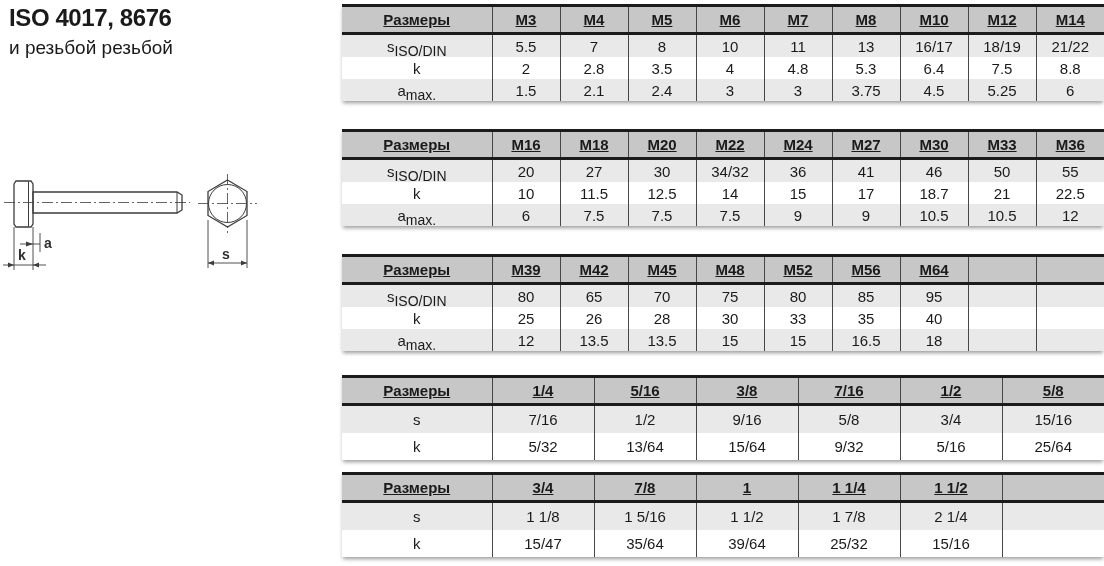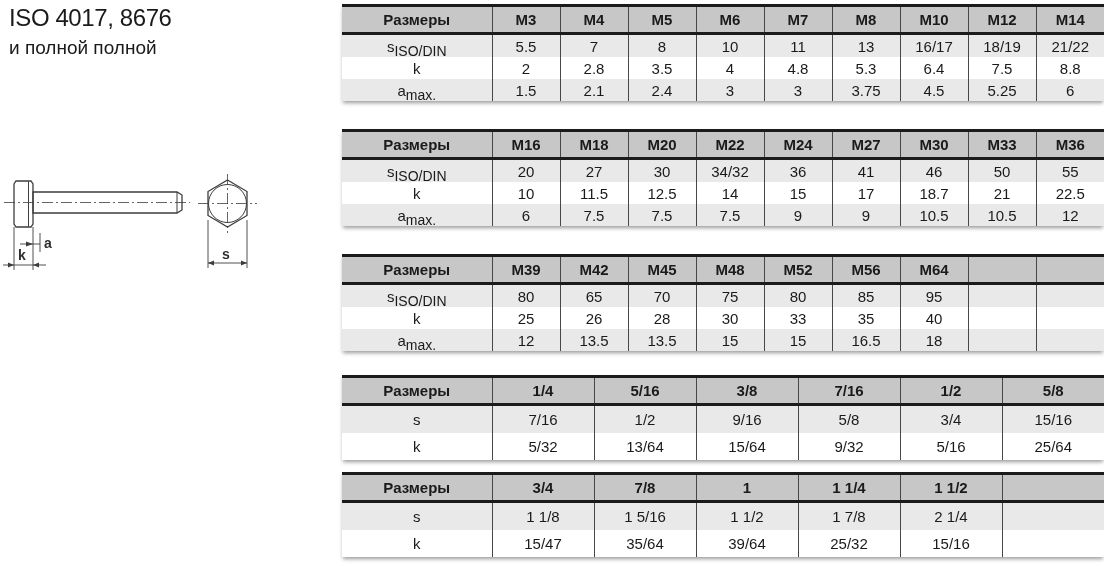--- a/index.html
+++ b/index.html
@@ -3,52 +3,52 @@
 <meta charset="utf-8">
 <style>
   html,body{margin:0;padding:0}
   body{
     width:1104px;height:566px;position:relative;overflow:hidden;
     background:#ffffff;color:#1a1a1a;
     font-family:"Liberation Sans",sans-serif;
   }
   
   .titleblock{position:absolute;left:9px;top:2px;width:330px}
-  .std-line{font-size:24px;font-weight:normal;letter-spacing:-0.4px;line-height:32px;white-space:nowrap}
+  .std-line{font-size:24px;font-weight:bold;letter-spacing:-0.4px;line-height:32px;white-space:nowrap}
   .desc-line{font-size:19px;line-height:28px;white-space:nowrap}
   .desc-line.first{margin-top:6px}
   
   .drawing{position:absolute;left:0;top:160px}
   
   .tbl-pos{position:absolute;left:342px;width:762px}
   .t1{top:4px}.t2{top:129px}.t3{top:254px}.t4{top:375px}.t5{top:472px}
   table.dim{
     width:100%;border-collapse:collapse;table-layout:fixed;
     border-top:3px solid #1b1b1b;
     box-shadow:0 3px 4px -1px rgba(0,0,0,0.40);
   }
   col.label-col{width:150px}
   table.dim th{
     background:#c7c7c7;font-weight:bold;font-size:15px;height:25px;
-    border-bottom:3px solid #1b1b1b;padding:0 2px;text-align:center;
+    border-bottom:3px solid #1b1b1b;padding:0 2px;text-align:center;text-decoration:underline;
   }
   table.dim td{font-size:15px;text-align:center;height:22px;padding:0 2px}
   .t4 table.dim td,.t5 table.dim td{height:27px}
   table.dim th+th, table.dim td+td{border-left:1px solid #474747}
   table.dim tbody tr:nth-child(odd){background:#e9e9e9}
   table.dim tbody tr:nth-child(even){background:#ffffff}
   table.dim td.lbl sub{font-size:14px;line-height:0;letter-spacing:0}
   svg text{font-family:"Liberation Sans",sans-serif;font-weight:bold;font-size:14px;fill:#2e2e2e}
 </style>
 </head>
 <body>
 
 <div class="titleblock">
   <div class="std-line">ISO 4017, 8676</div>
-  <div class="desc-line">и полной полной</div>
+  <div class="desc-line">и резьбой резьбой</div>
 </div>
 
 <svg class="drawing" width="342" height="180" viewBox="0 160 342 180" xmlns="http://www.w3.org/2000/svg">
   <g stroke="#3d3d3d" fill="none" stroke-width="1.3">
 
     <g>
       <polygon points="14,184 16,181 31,181 33,184 33,224 31,227 16,227 14,224"></polygon>
       <line x1="28.5" y1="181.5" x2="28.5" y2="226.5" stroke-width="1"></line>
     </g>
 

